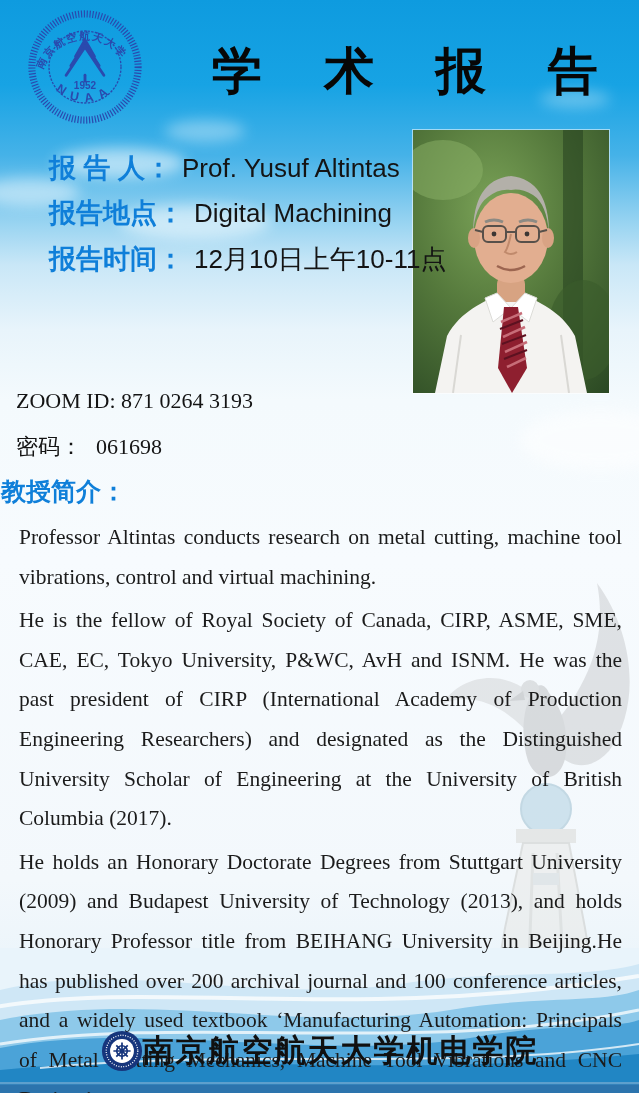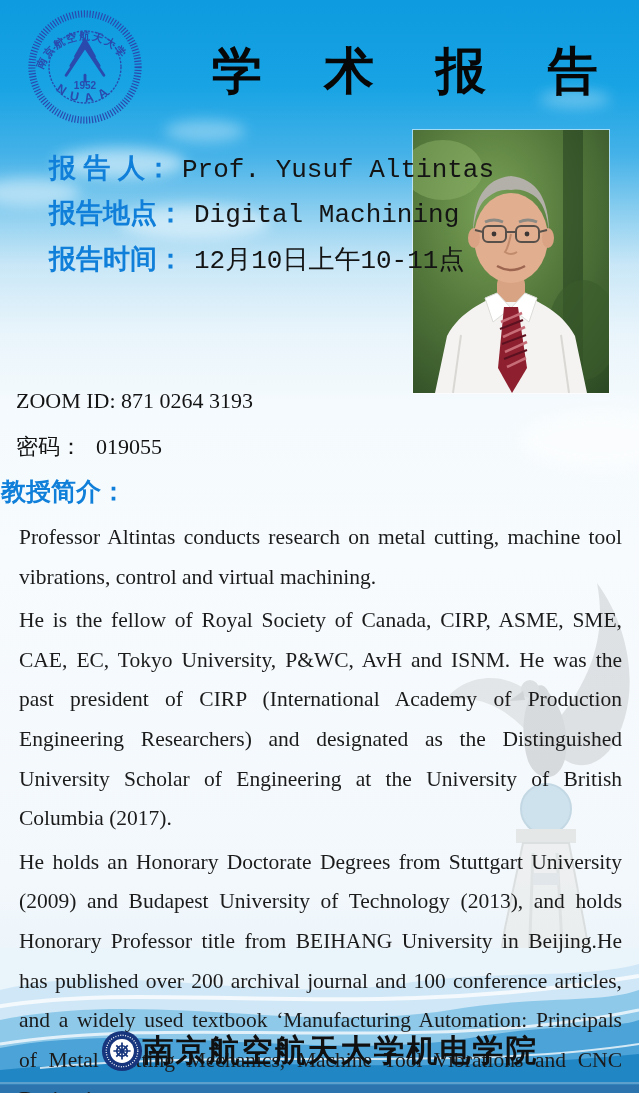--- a/index.html
+++ b/index.html
@@ -15,21 +15,21 @@
   
   .seal{position:absolute;left:26px;top:8px;width:118px;height:118px;}
   .title{
     position:absolute;left:212px;top:38px;
     font-size:50px;font-weight:bold;color:#070707;letter-spacing:24px;
     font-family:"Liberation Sans",sans-serif;white-space:nowrap;
   }
   
   .info-row{position:absolute;left:17px;white-space:nowrap;}
   .info-label{color:#0f7fd9;font-weight:bold;font-size:27px;font-family:"Liberation Sans",sans-serif;margin-left:32px;}
-  .info-value{color:#141414;font-size:26px;font-family:Liberation Mono, monospace;margin-left:10px;}
+  .info-value{color:#141414;font-size:26px;font-family:Liberation Sans, sans-serif;margin-left:10px;}
   .serif-line{position:absolute;left:16px;color:#141414;font-size:22px;font-family:"Liberation Serif",serif;white-space:nowrap;}
   .serif-line .pw-value{margin-left:14px;}
   .bio-heading{position:absolute;left:1px;color:#0f7fd9;font-weight:bold;font-size:25px;}
   
   .bio-text{position:absolute;left:15px;top:514px;width:611px;z-index:3;}
   .bio-text p{margin:4px;text-align:justify;font-size:21.5px;line-height:39.6px;
     font-family:"Liberation Serif",serif;color:#1b1b1b;}
   
   .photo{position:absolute;left:413px;top:130px;width:196px;height:263px;z-index:2;
     box-shadow:0 0 0 1px rgba(255,255,255,.55);}
@@ -145,21 +145,21 @@
   </div>
   <div class="info-row zsec" style="top:241px">
     <span class="info-label">报告时间：</span><span class="info-value">12月10日上午10-11点</span>
   </div>
 
   <div class="serif-line zsec" style="top:388px">
     <span>ZOOM ID:</span>
     <span>871 0264 3193</span>
   </div>
   <div class="serif-line zsec" style="top:432px">
-    <span>密码：</span><span class="pw-value">019055</span>
+    <span>密码：</span><span class="pw-value">061698</span>
   </div>
 
   <div class="bio-heading zsec" style="top:475px">教授简介：</div>
 
   <svg class="eagle" viewBox="0 0 212 468">
     <g opacity="0.48">
       <path d="M112,192 C150,150 176,102 164,40 C202,92 208,164 176,208 C156,230 130,228 112,192 Z" fill="#c6c8ca"></path>
       <path d="M102,198 C72,160 36,148 8,162 C34,124 84,128 108,162 Z" fill="#cfd1d3"></path>
       <path d="M100,148 C90,164 87,192 95,218 C104,240 126,240 132,216 C137,190 129,164 116,150 C112,140 104,140 100,148 Z" fill="#b8babc"></path>
       <circle cx="97" cy="146" r="9" fill="#c2c4c6"></circle>

